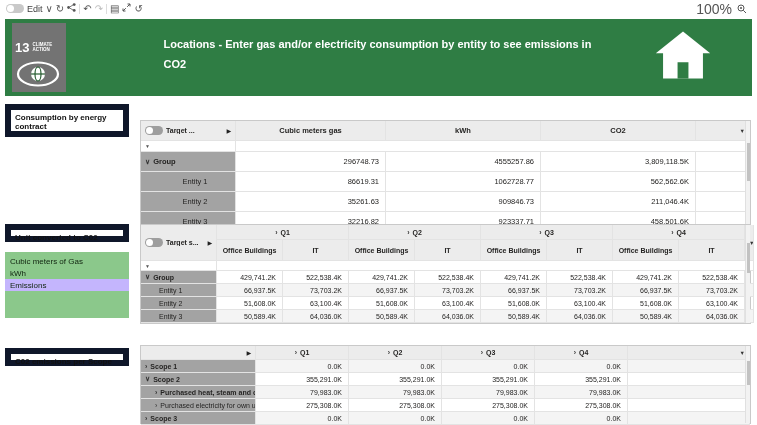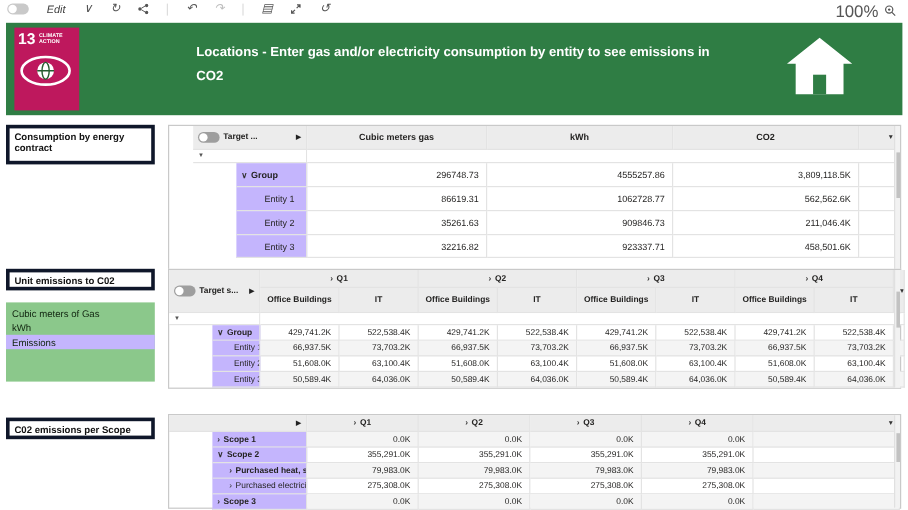--- a/index.html
+++ b/index.html
@@ -3,74 +3,74 @@
 <meta charset="utf-8">
 <style>
   * { box-sizing: border-box; margin: 0; padding: 0; }
   html,body { width:757px; height:425px; background:#fff; overflow:hidden;
     font-family:"Liberation Sans", sans-serif; color:#252423; }
 
   
   .toolbar { position:absolute; top:0; left:0; right:0; height:17px; background:#fff;
     display:flex; justify-content:space-between; align-items:center; padding:0 10px 0 6px;
     font-size:9px; color:#404040; }
-  .tb-left { display:flex; align-items:flex-start; gap:15px;font-style:italic; }
+  .tb-left { display:flex; align-items:center; gap:3px; }
   .tb-right { display:flex; align-items:center; gap:5px; font-size:14px; color:#555; }
   .pill { width:18px; height:9px; border-radius:5px; background:#c9c9c9; position:relative; display:inline-block; }
   .pill::after { content:""; position:absolute; left:1px; top:1px; width:7px; height:7px; border-radius:50%; background:#fff; }
   .tbi { font-size:10px; color:#555; line-height:1; }
   .tbi.dim { color:#bdbdbd; }
   .tb-div { width:1px; height:10px; background:#ddd; }
 
   
   .banner { position:absolute; left:5px; right:5px; top:19px; height:77px; background:#2f7d44; }
-  .sdg { position:absolute; left:7px; top:4px; width:54px; height:69px; background:#be185d; color:#fff; padding:3px 2px 0 3px; }
+  .sdg { position:absolute; left:7px; top:4px; width:54px; height:69px; background:#737373; color:#fff; padding:18px 2px 0 3px; }
   .sdg-top { display:flex; gap:3px; align-items:flex-start; }
   .sdg-num { font-size:13px; font-weight:bold; line-height:1; }
   .sdg-label { font-size:4.5px; font-weight:bold; line-height:1.2; width:24px; margin-top:1px; }
   .sdg-eye { margin-top:3px; }
   .banner-title { position:absolute; left:0; right:0; top:15px; margin:0 auto; width:430px;
     text-align:left; color:#fff; font-weight:bold; font-size:11px; line-height:20px; }
   .house { position:absolute; right:40px; top:10px; }
 
   
-  .lbox { position:absolute; left:5px; width:124px; border:3px solid #0f172a; background:#fff;
+  .lbox { position:absolute; left:5px; width:124px; border:6px solid #0f172a; background:#fff;
     font-weight:bold; font-size:8px; padding:3px 4px; color:#111; }
   #box1 { top:104px; height:33px; }
   #box2 { top:224px; height:18px; }
   #box3 { top:348px; height:18px; }
   .legend { position:absolute; left:5px; top:252px; width:124px; height:66px; background:#8bc88b;
     font-size:8px; color:#10240f; padding-top:3px; }
   .leg-item { padding:1.5px 5px; cursor:default; }
   .leg-item.sel { background:#c4b5fd; }
 
   
   .t { position:absolute; background:#fff; border:1px solid #c9c9c9; display:grid; color:#252423; }
   .c { border-right:1px solid #e3e3e3; border-bottom:1px solid #e3e3e3; display:flex;
     align-items:center; padding:0 4px; overflow:hidden; white-space:nowrap; min-width:0; }
   .hd { background:#ececec; font-weight:bold; }
   .v { justify-content:flex-end; padding-right:6px; }
   .center { justify-content:center; }
-  .lab { background:#c4b5fd;margin-left:36px; }
+  .lab { background:#a3a3a3; }
   .lab.lvl0 { font-weight:bold; }
   .ind  { padding-left:18px; }
   .ind2 { padding-left:14px; }
   .fr { background:#fff; }
   .alt { background:#f4f4f4; }
   .chev { margin-right:3px; font-size:7px; color:#333; }
   .play { margin-left:auto; font-size:5.5px; color:#222; }
   .dd { margin-left:auto; font-size:5.5px; color:#333; }
   .fcaret { font-size:5px; color:#555; }
   .tgl { min-width:18px; width:18px; height:9px; border-radius:5px; background:#9e9e9e; position:relative; margin-right:3px; }
   .tgl::after { content:""; position:absolute; left:1px; top:1px; width:7px; height:7px; border-radius:50%; background:#fff; }
   .tlabel { font-size:7px; font-weight:bold; overflow:hidden; text-overflow:ellipsis; }
 
-  .t1 { left:140px; top:104px; width:611px; height:127px; font-size:7.5px;
+  .t1 { left:140px; top:120px; width:611px; height:127px; font-size:7.5px;
     grid-template-columns:95px 150px 155px 155px 1fr;
-    grid-template-rows:20px 11px 20px 20px 20px 19px;padding-left:20px; }
+    grid-template-rows:20px 11px 20px 20px 20px 19px; }
   .t2 { left:140px; top:224px; width:611px; height:100px; font-size:7px;
     grid-template-columns:76px repeat(8,66px) 1fr;
     grid-template-rows:15px 21px 10px 13px 13px 13px 13px; }
   .t3 { left:140px; top:345px; width:611px; height:79px; font-size:7px;
     grid-template-columns:115px repeat(4,93px) 1fr;
     grid-template-rows:14px repeat(5,13px); }
 
   .sb { position:absolute; right:0; top:0; bottom:0; width:5px; background:#f2f2f2; border-left:1px solid #e0e0e0; }
   .sb-thumb { position:absolute; left:1px; width:3px; background:#c2c2c2; }
 </style>
@@ -128,21 +128,21 @@
     </svg>
   </div>
   <div class="banner-title">Locations -  Enter gas and/or electricity consumption by entity to see emissions in CO2</div>
   <svg class="house" width="58" height="52" viewBox="0 0 64 56">
     <path d="M32 2 62 26h-8v28H10V26H2Z" fill="#fff"></path>
     <rect x="26" y="36" width="12" height="18" fill="#2f7d44"></rect>
   </svg>
 </div>
 
 <div class="lbox" id="box1">Consumption by energy contract</div>
-<div class="lbox" id="box2">Unit emissions to C02</div>
+<div class="lbox" id="box2">Unit converted to C02</div>
 
 <div class="legend">
   <div class="leg-item">Cubic meters of Gas</div>
   <div class="leg-item">kWh</div>
   <div class="leg-item sel">Emissions</div>
 </div>
 
 <div class="lbox" id="box3">C02 emissions per Scope</div>
 
 <div class="t t1">

